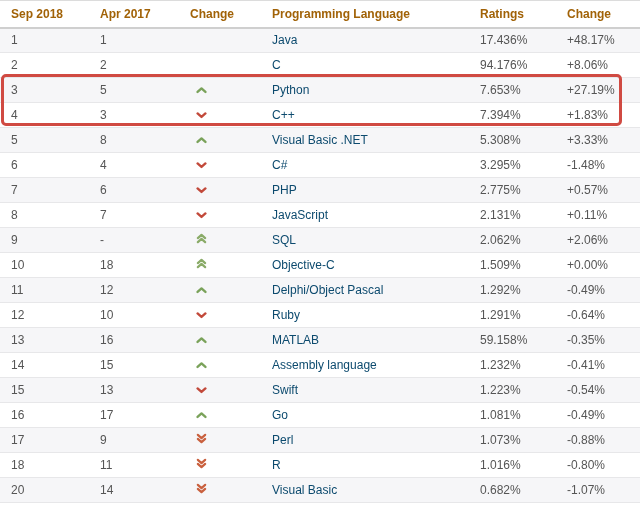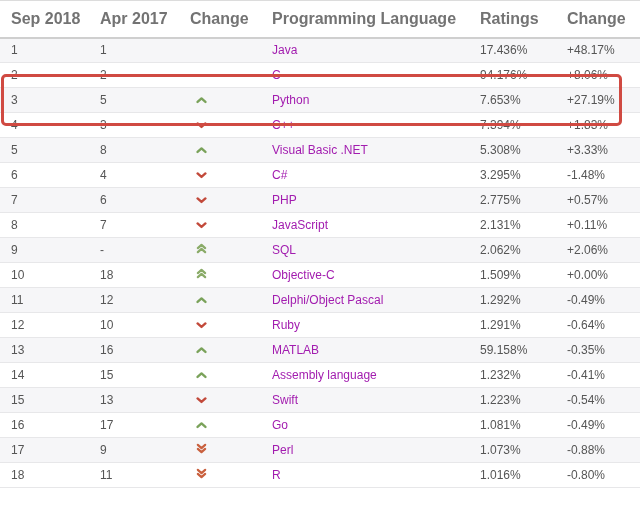--- a/index.html
+++ b/index.html
@@ -15,46 +15,46 @@
     table-layout:fixed;
     width:640px;
   }
   table.ranking col.c1{width:89px;}
   table.ranking col.c2{width:90px;}
   table.ranking col.c3{width:82px;}
   table.ranking col.c4{width:208px;}
   table.ranking col.c5{width:87px;}
   table.ranking col.c6{width:84px;}
   thead th{
-    height:37px;
+    height:27px;
     box-sizing:border-box;
     text-align:left;
     vertical-align:middle;
     padding:0 0 0 11px;
-    font-size:16px;
+    font-size:12px;
     font-weight:bold;
-    color:#737373;
+    color:#a16207;
     border-top:1px solid #dcdcdc;
     border-bottom:2px solid #cfcfcf;
     white-space:nowrap;
   }
   tbody td{
     height:25px;
     box-sizing:border-box;
     vertical-align:middle;
     padding:0 0 0 11px;
     font-size:12px;
     color:#555555;
     border-bottom:1px solid #e7e7e9;
     white-space:nowrap;
     overflow:hidden;
   }
   tbody tr:nth-child(odd){background:#f6f6f8;}
   tbody tr:nth-child(even){background:#ffffff;}
-  td.lang{color:#a21caf;}
+  td.lang{color:#0c4a6e;}
   td.icon-cell{padding-left:17px;}
   .change-icon{display:inline-block;line-height:0;}
   .change-icon svg{display:block;}
   .highlight-box{
     position:absolute;
     left:1px;top:74px;
     width:615px;height:46px;
     border:3px solid #d04a42;
     border-radius:5px;
     pointer-events:none;
@@ -293,16 +293,31 @@
                 <g transform="translate(0,5.5)">
                   <path d="M2 2.5 L7 7 L12 2.5" fill="none" stroke="currentColor" stroke-width="3" stroke-linecap="round" stroke-linejoin="round"></path>
                 </g>
               </svg></span></td>
     <td class="lang">R</td>
     <td>1.016%</td>
     <td>-0.80%</td>
   </tr>
 
 
+  <tr>
+    <td>20</td>
+    <td>14</td>
+    <td class="icon-cell"><span class="change-icon" style="color: rgb(201, 96, 62);"><svg width="11" height="11" viewBox="0 0 14 15">
+                <g transform="translate(0,0)">
+                  <path d="M2 2.5 L7 7 L12 2.5" fill="none" stroke="currentColor" stroke-width="3" stroke-linecap="round" stroke-linejoin="round"></path>
+                </g>
+                <g transform="translate(0,5.5)">
+                  <path d="M2 2.5 L7 7 L12 2.5" fill="none" stroke="currentColor" stroke-width="3" stroke-linecap="round" stroke-linejoin="round"></path>
+                </g>
+              </svg></span></td>
+    <td class="lang">Visual Basic</td>
+    <td>0.682%</td>
+    <td>-1.07%</td>
+  </tr>
 </tbody>
   </table>
   <div class="highlight-box" style="border-color: rgb(208, 74, 66);"></div>
 </div>
 
 </body></html>

